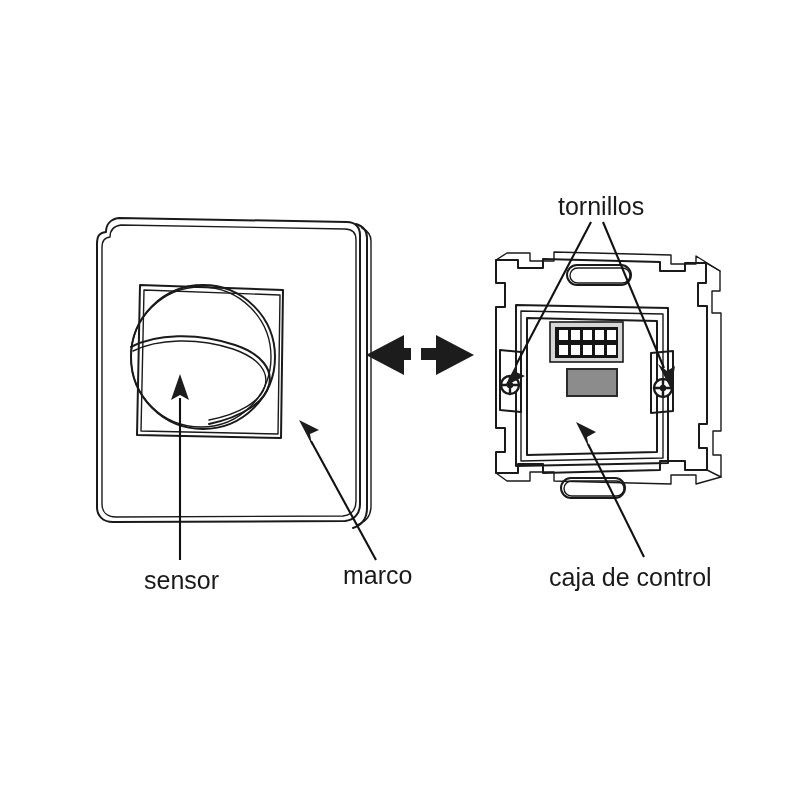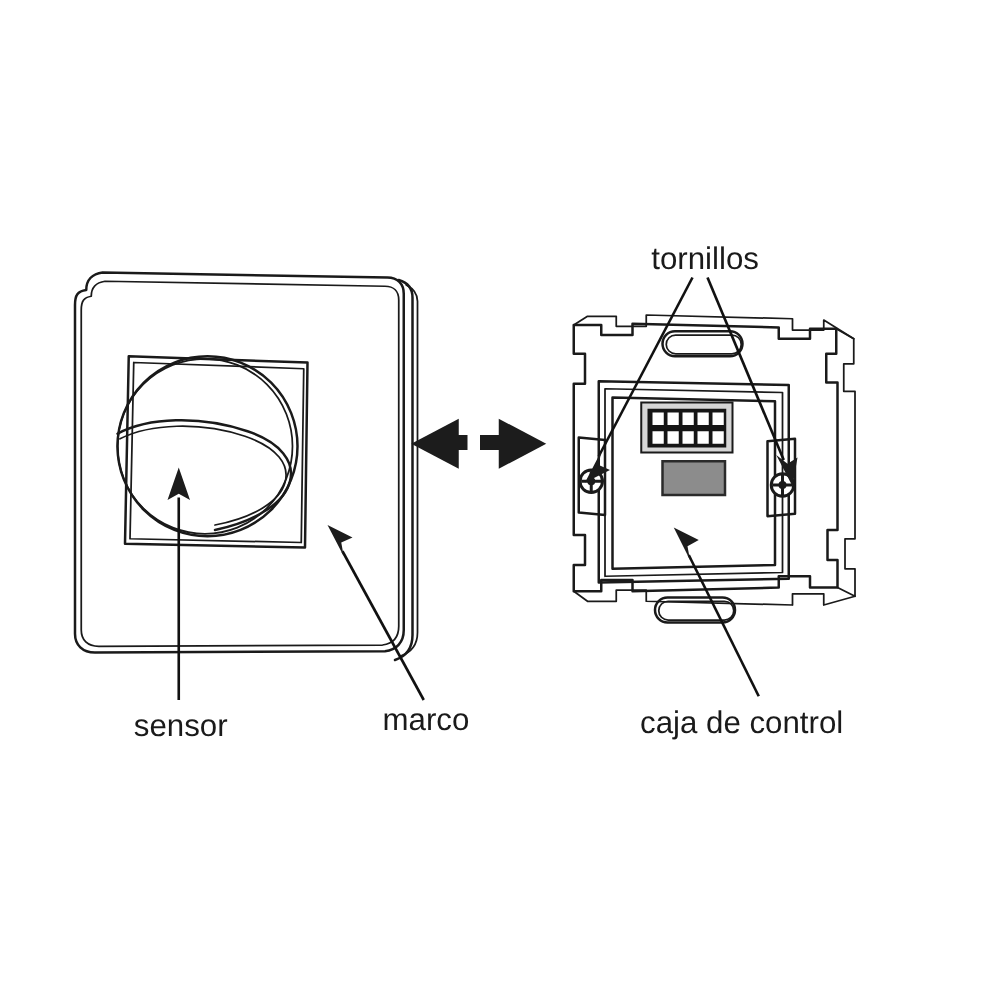--- a/index.html
+++ b/index.html
@@ -14,20 +14,21 @@
     position: relative;
     overflow: hidden;
     font-family: "Liberation Sans", sans-serif;
   }
   #stage {
     position: absolute;
     left: 0;
     top: 0;
     width: 731px;
     height: 800px;
+    padding-left: 37px;
   }
   svg.diagram {
     display: block;
     width: 800px;
     height: 800px;
   }
   .stroke {
     fill: none;
     stroke: #1a1a1a;
     stroke-width: 2;

